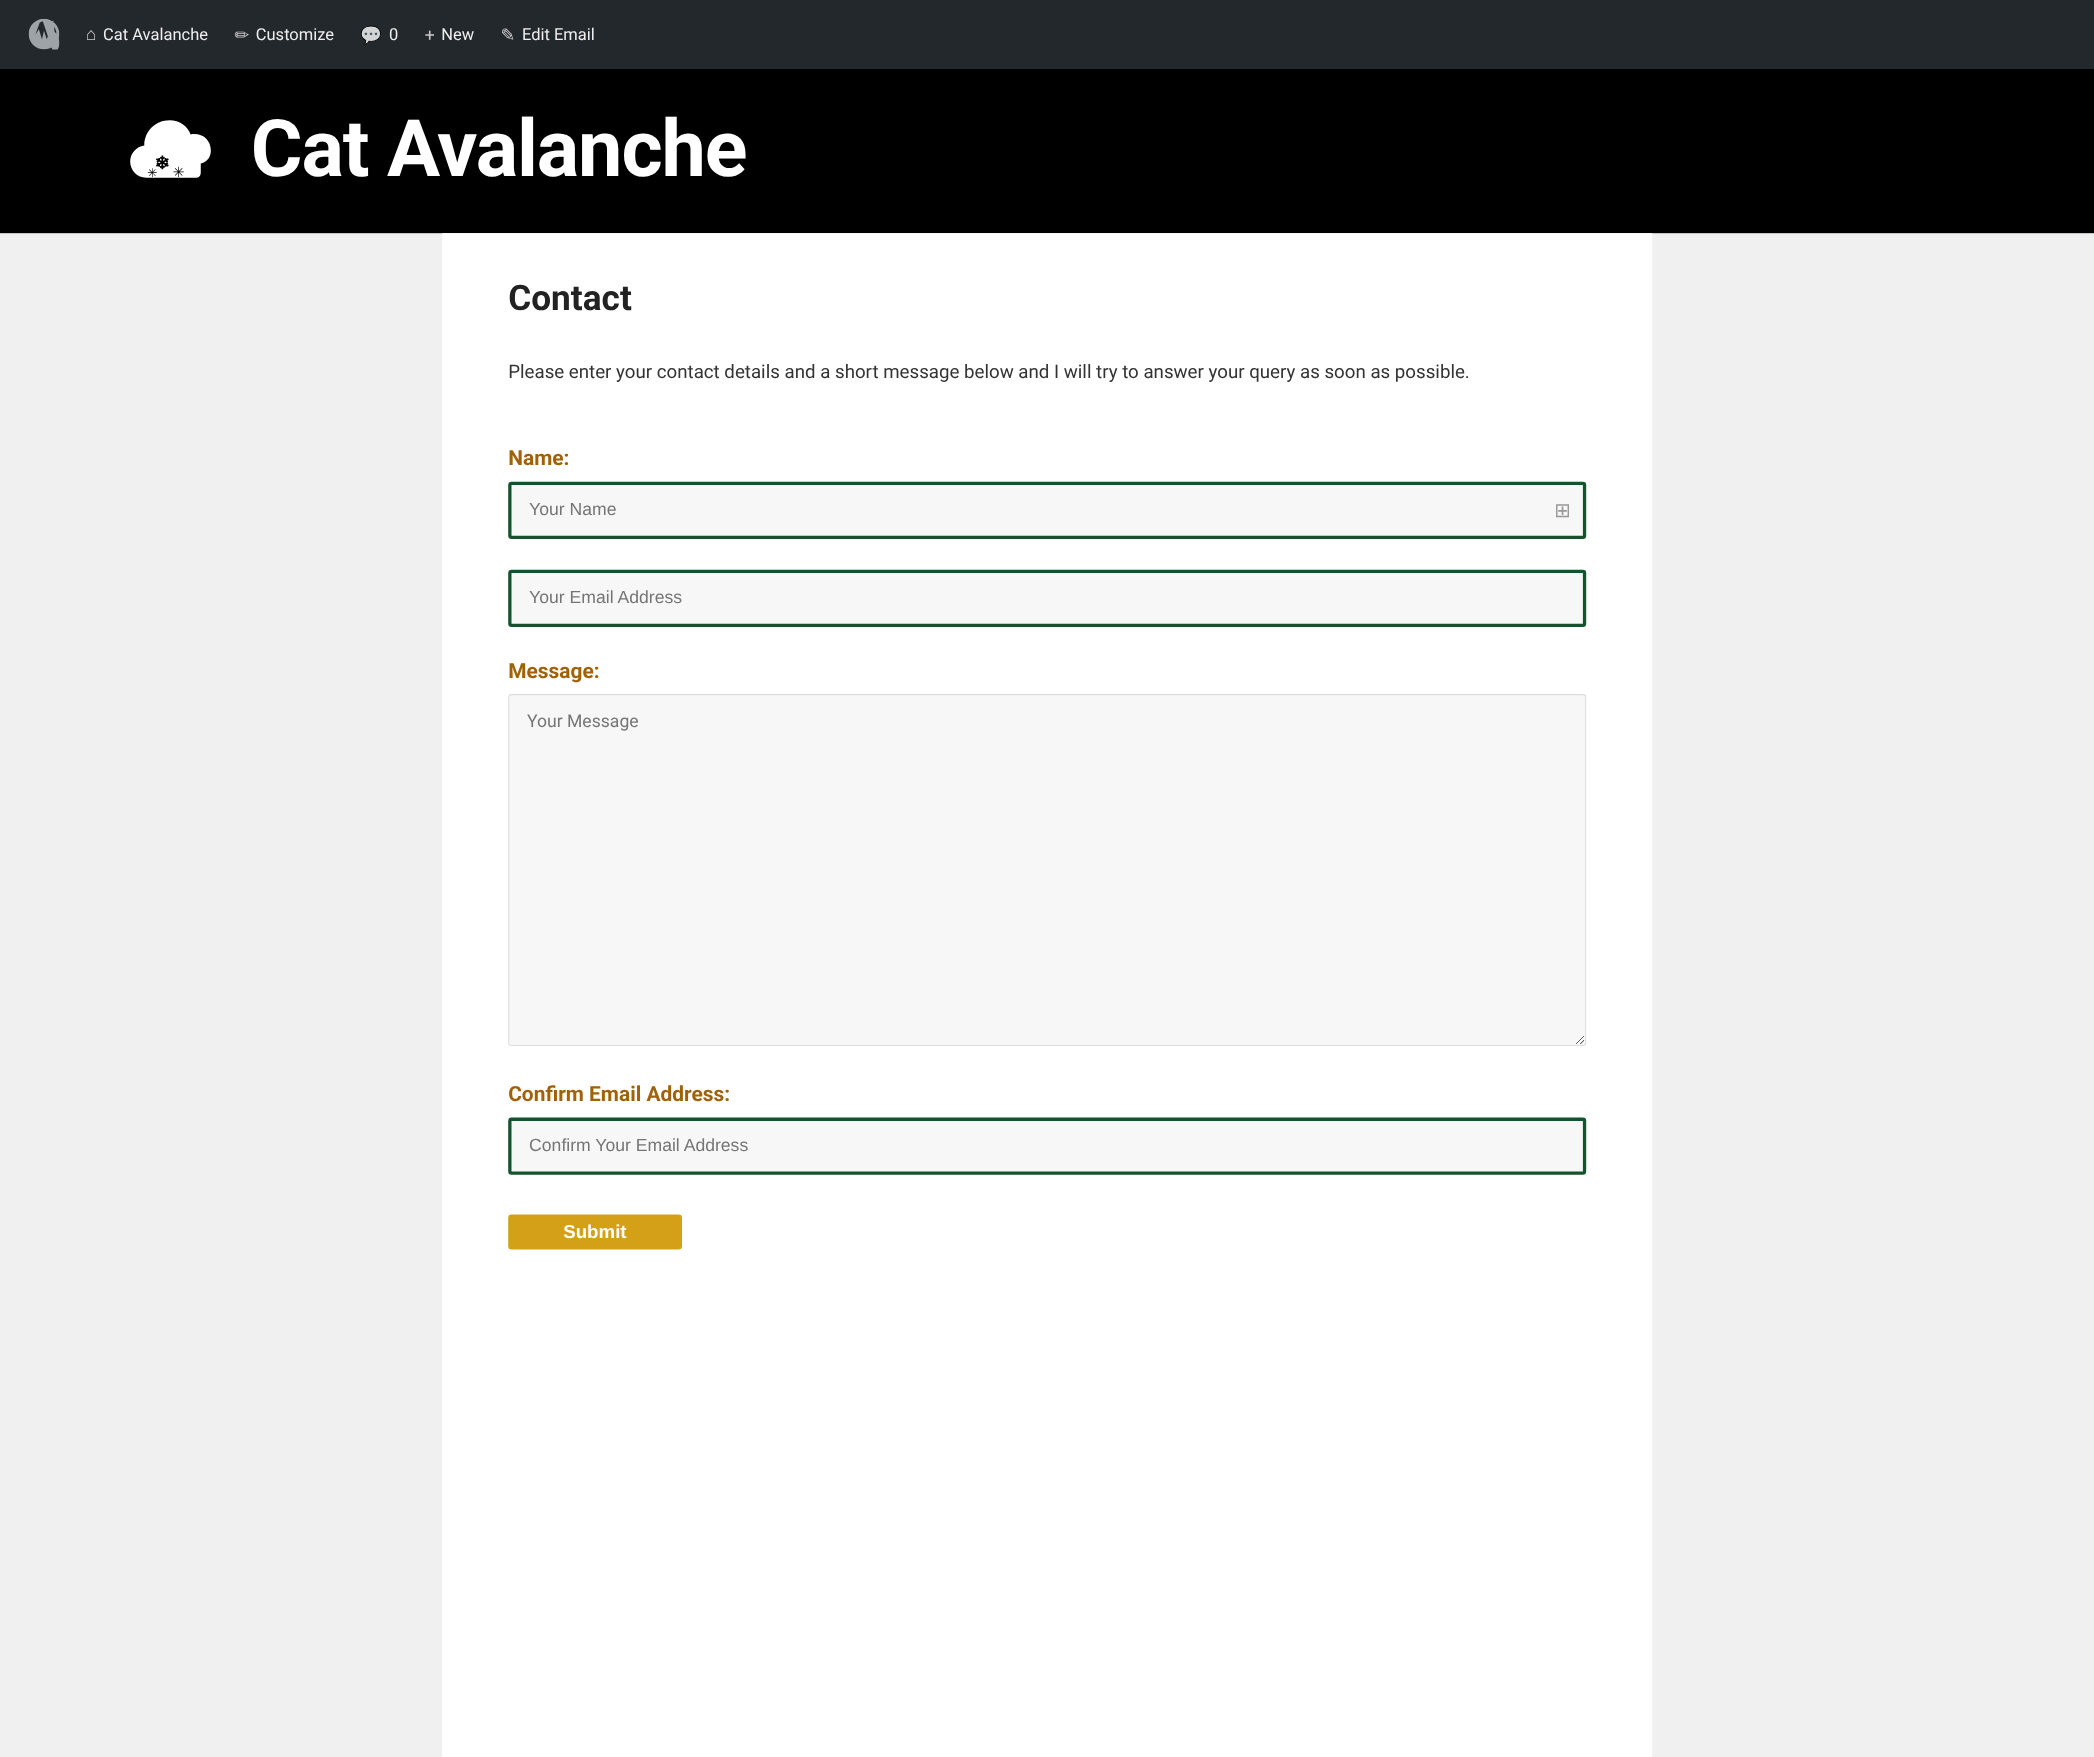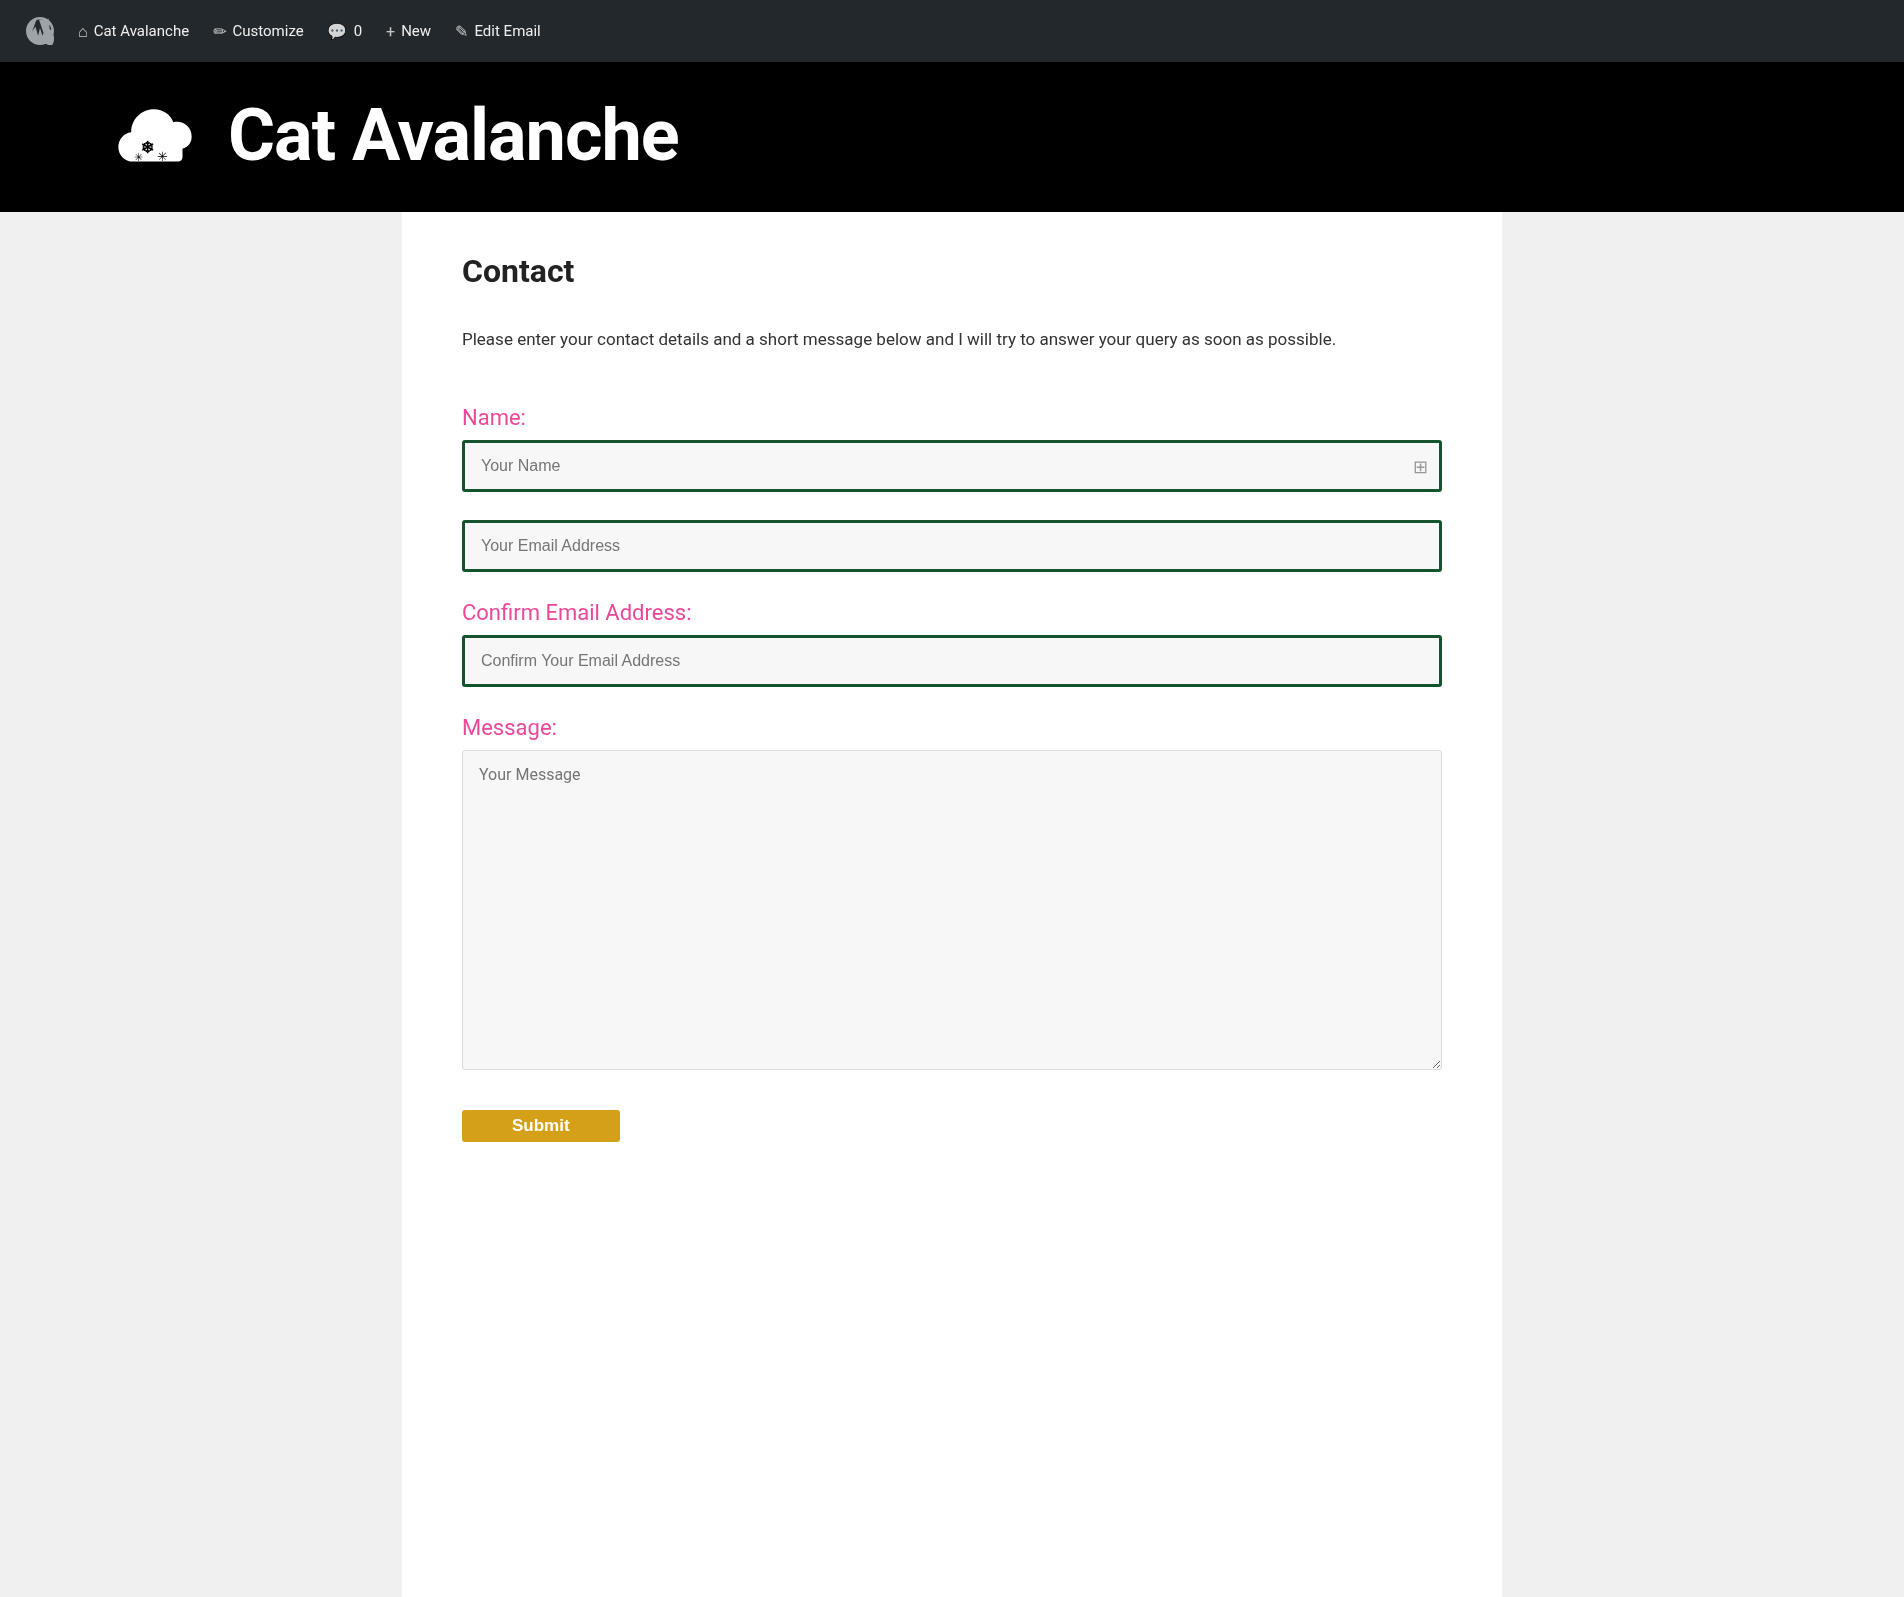--- a/index.html
+++ b/index.html
@@ -98,23 +98,23 @@
       line-height: 1.6;
       margin-bottom: 52px;
     }
 
     .form-group {
       margin-bottom: 28px;
     }
 
     .form-label {
       display: block;
-      font-size: 22px;
-      font-weight: 400;
-      color: #ec4899;
+      font-size: 19px;
+      font-weight: 700;
+      color: #a16207;
       margin-bottom: 10px;
     }
 
     .form-input {
       width: 100%;
       padding: 14px 16px;
       font-size: 16px;
       color: #555;
       background: #f7f7f7;
       border: 3px solid #14532d;
@@ -225,27 +225,27 @@
           <input type="text" class="form-input" placeholder="Your Name" style="">
           <span class="input-icon">⊞</span>
         </div>
       </div>
 
       <div class="form-group">
         <input type="email" class="form-input" placeholder="Your Email Address" style="">
       </div>
 
       <div class="form-group">
+        <label class="form-label">Message:</label>
+        <textarea class="form-textarea" placeholder="Your Message" style=""></textarea>
+      </div>
+
+      <div class="form-group">
         <label class="form-label">Confirm Email Address:</label>
         <input type="email" class="form-input" placeholder="Confirm Your Email Address" style="">
       </div>
 
-      <div class="form-group">
-        <label class="form-label">Message:</label>
-        <textarea class="form-textarea" placeholder="Your Message" style=""></textarea>
-      </div>
-
       <button type="submit" class="submit-button">Submit</button>
 
     </form>
 
   </div>
 </div>
 
 </body></html>

